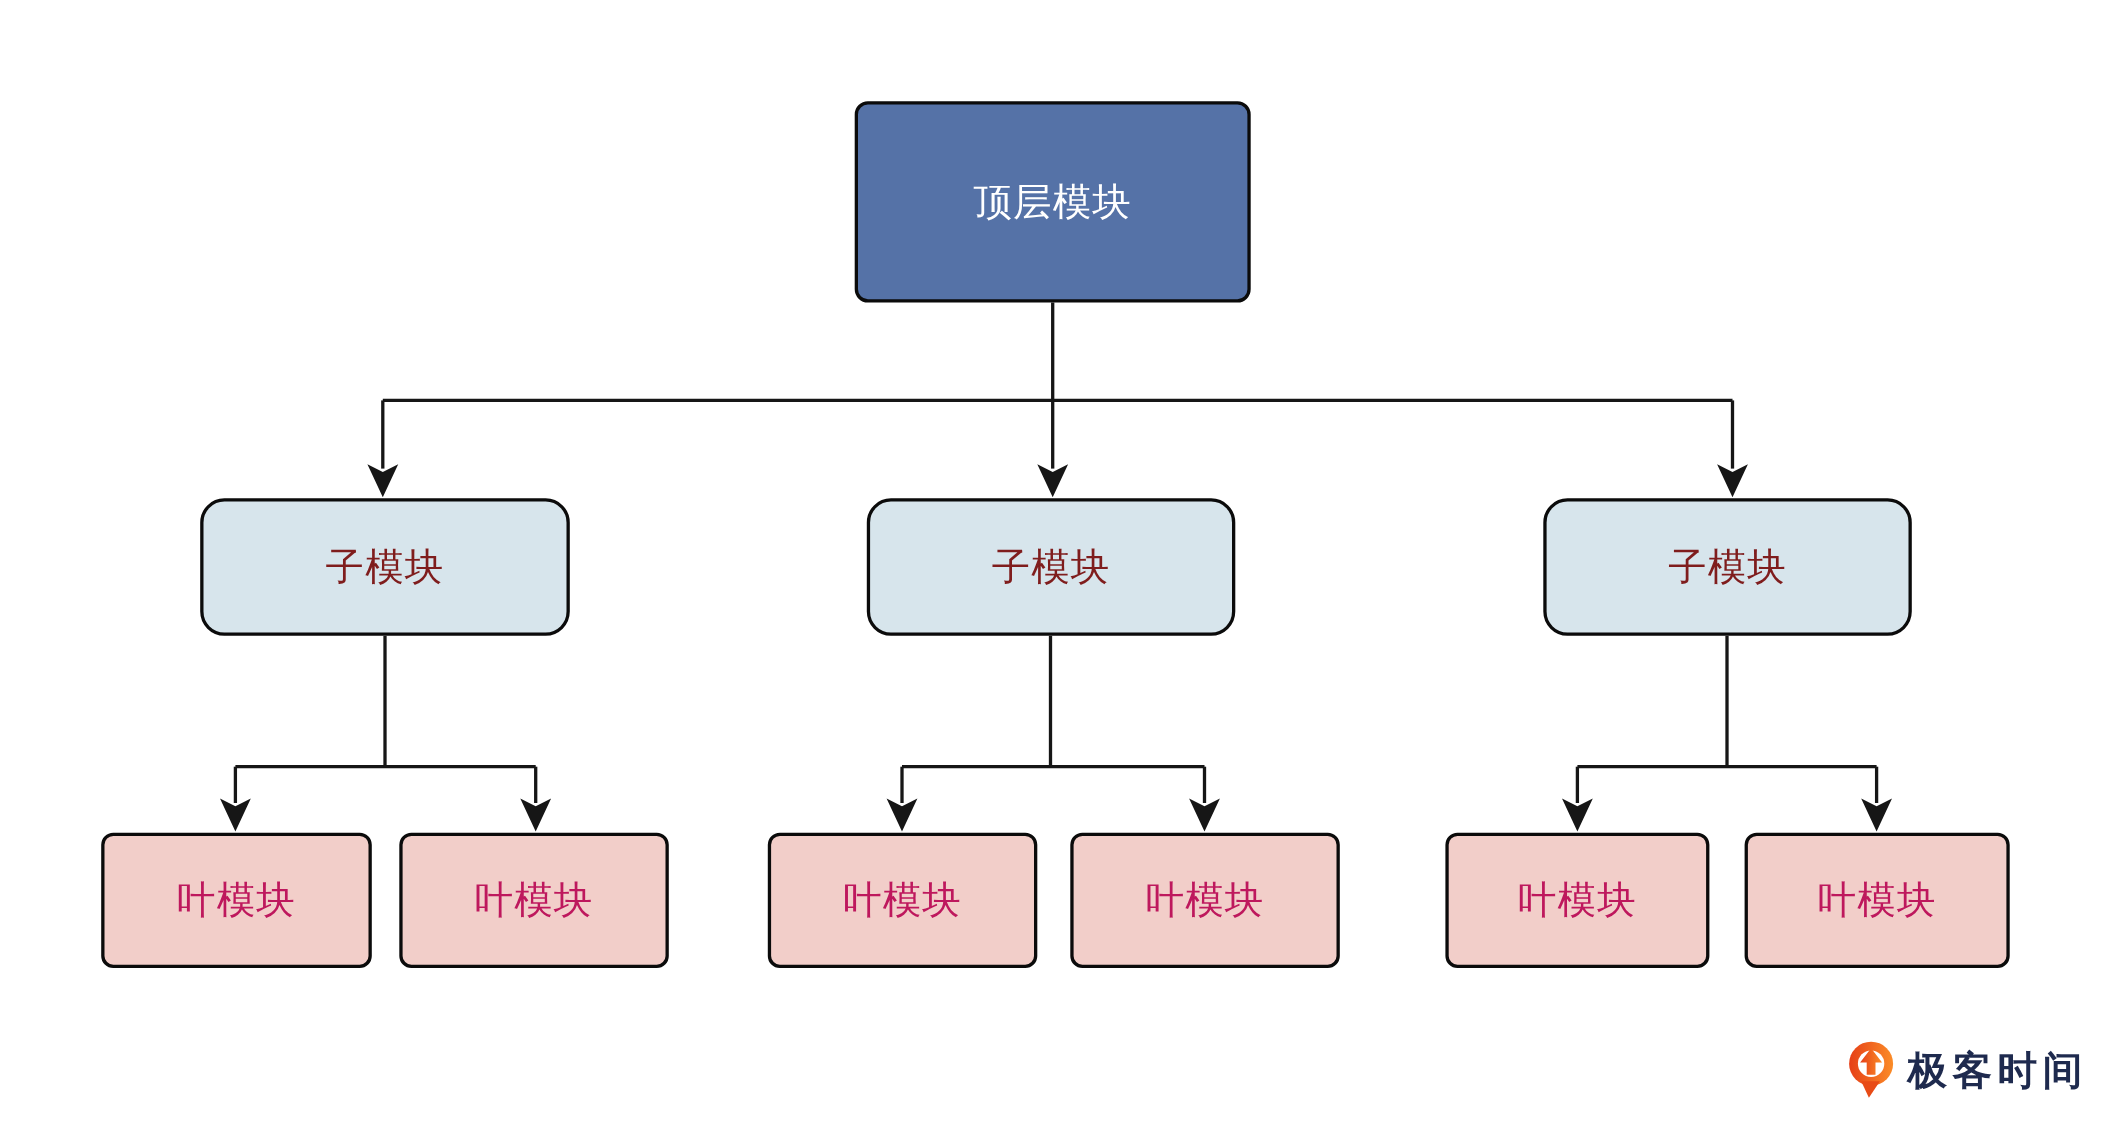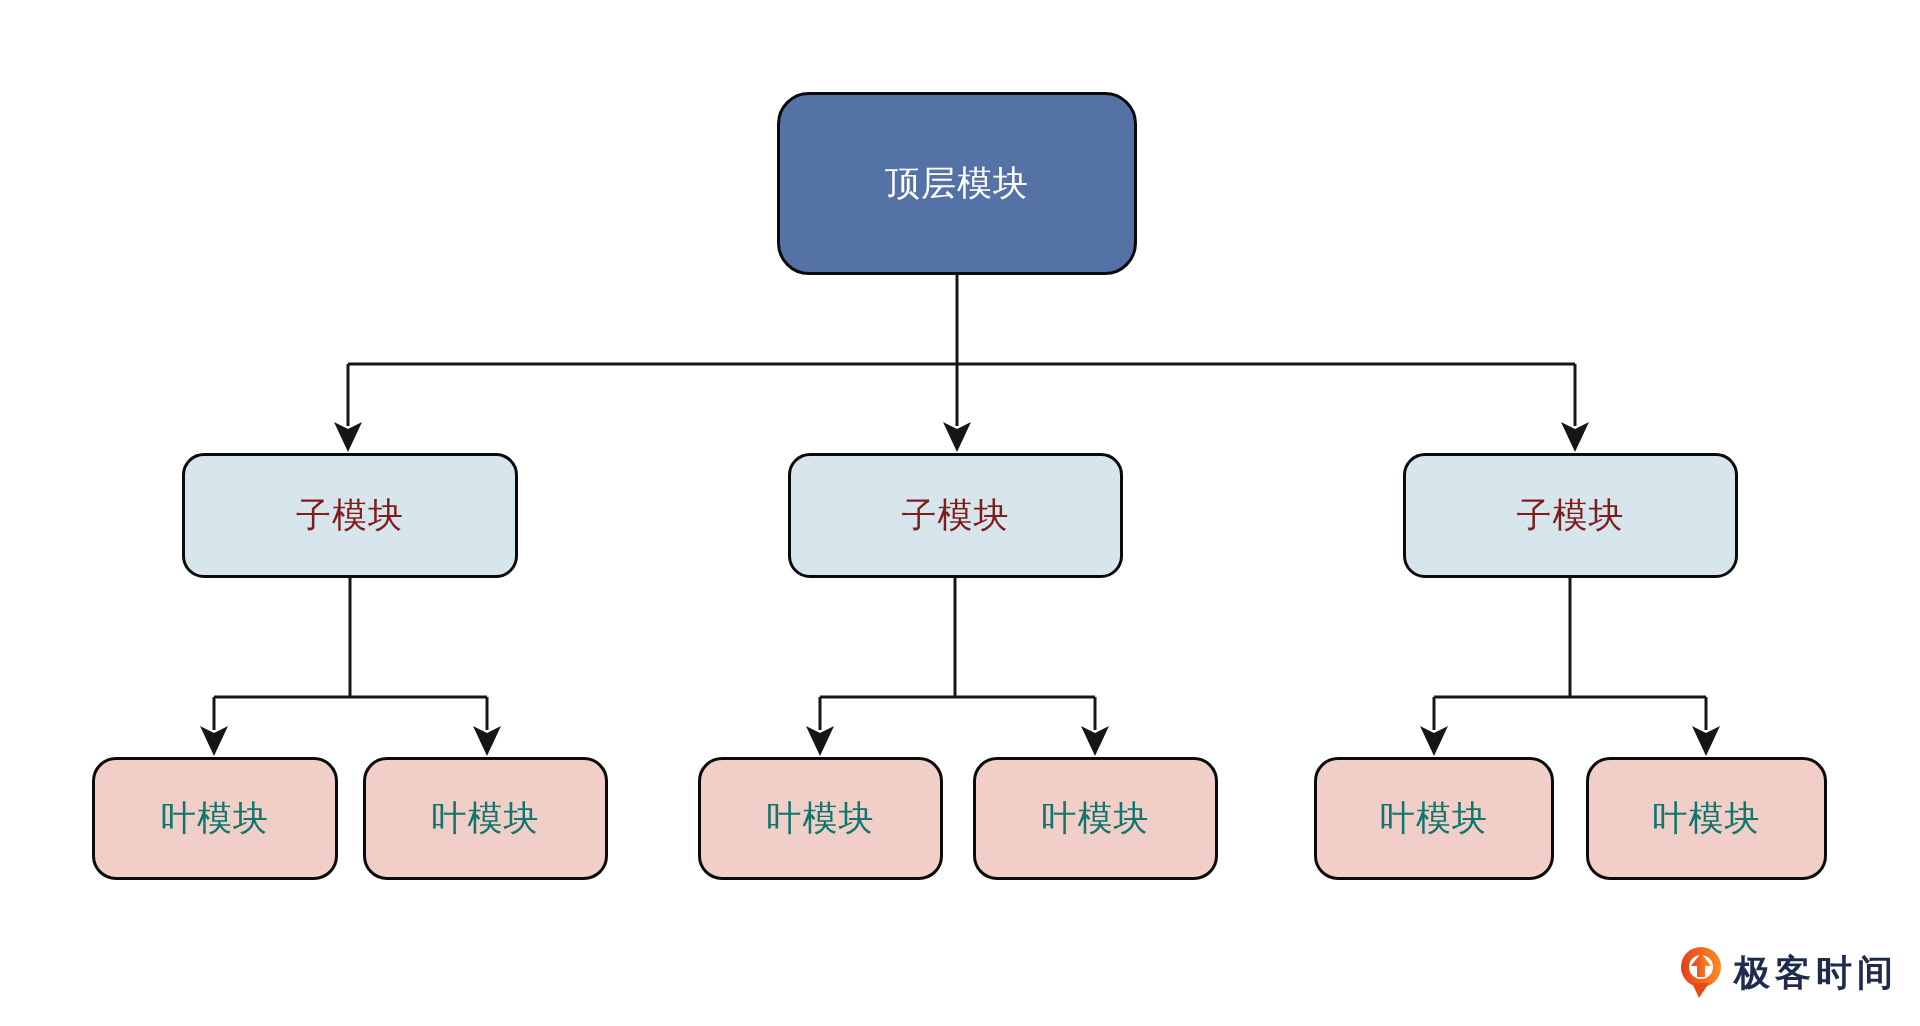--- a/index.html
+++ b/index.html
@@ -22,33 +22,33 @@
     display: flex;
     align-items: center;
     justify-content: center;
     border: 3px solid #0b0b0b;
     letter-spacing: 1px;
     white-space: nowrap;
   }
   .node-top {
     background: #5572a7;
     color: #ffffff;
-    border-radius: 32px;
+    border-radius: 12px;
     font-size: 35px;
   }
   .node-sub {
     background: #d7e5ec;
     color: #7f1d1d;
     border-radius: 22px;
     font-size: 35px;
   }
   .node-leaf {
     background: #f2cec9;
-    color: #0f766e;
-    border-radius: 24px;
+    color: #be185d;
+    border-radius: 11px;
     font-size: 35px;
   }
   #brand {
     position: absolute;
     top: 946px;
     right: 22px;
     display: flex;
     align-items: center;
     gap: 9px;
   }

